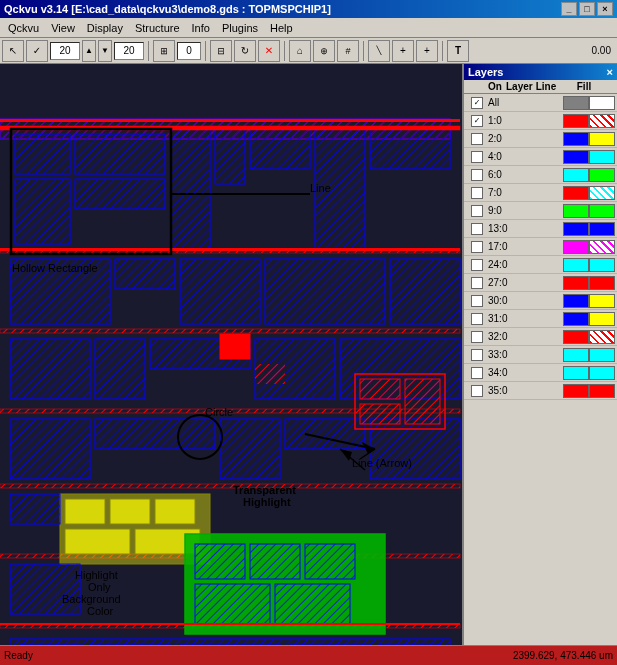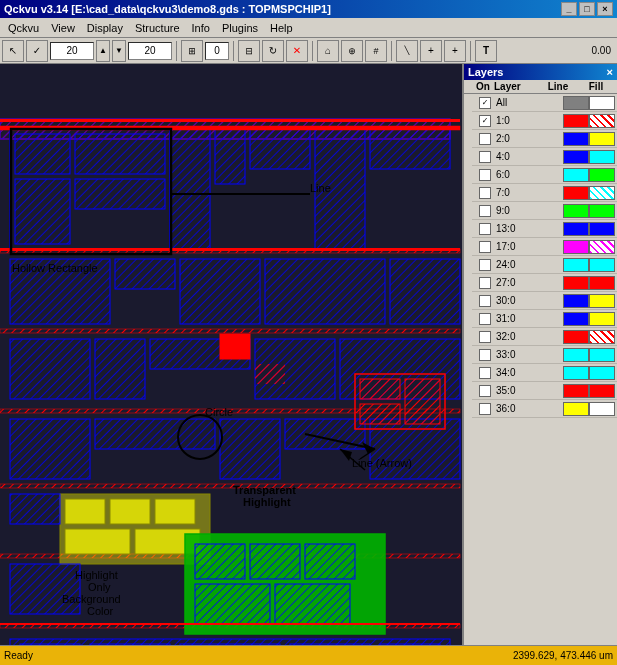--- a/index.html
+++ b/index.html
@@ -51,21 +51,21 @@
       flex-wrap: nowrap;
       overflow: hidden;
     }
     .toolbar-btn {
       width: 22px; height: 22px; background: #d4d0c8;
       border: 1px solid #808080;
       display: flex; align-items: center; justify-content: center;
       cursor: pointer; font-size: 10px;
     }
     .toolbar-input {
-      width: 44px; height: 18px; border: 1px inset #808080;
+      width: 30px; height: 18px; border: 1px inset #808080;
       background: white; font-size: 10px; text-align: center;
     }
     .toolbar-sep { width: 1px; height: 20px; background: #808080; margin: 0 2px; }
 
     
     #main {
       display: flex;
       height: calc(665px - 18px - 20px - 26px - 20px);
     }
 
@@ -96,46 +96,46 @@
       padding: 0 4px;
       font-size: 11px;
       font-weight: bold;
     }
     #layers-header {
       display: flex;
       background: #d4d0c8;
       border-bottom: 1px solid #808080;
       font-size: 10px;
       font-weight: bold;
-      padding: 1px 8px;
+      padding: 1px 20px;
     }
     .lh-on { width: 22px; text-align: center; }
     .lh-layer { flex: 1; }
     .lh-line { width: 26px; text-align: center; }
     .lh-fill { width: 26px; text-align: center; margin-left: 12px; }
 
-    #layers-list { overflow-y: auto; flex: 1; padding-left: 8px; }
+    #layers-list { overflow-y: auto; flex: 1; }
     .layer-row {
       display: flex;
       align-items: center;
       height: 18px;
       border-bottom: 1px solid #b8b4ac;
       padding: 0 2px;
       font-size: 10px;
     }
     .layer-on { width: 22px; display: flex; justify-content: center; }
     .layer-name { flex: 1; }
     .layer-line { width: 26px; height: 14px; border: 1px solid #666; }
     .layer-fill { width: 26px; height: 14px; border: 1px solid #666; }
     .checkbox { width: 12px; height: 12px; border: 1px solid #666; background: white; display: flex; align-items: center; justify-content: center; font-size: 8px; }
     .checked::after { content: '✓'; color: black; font-size: 8px; }
 
     
     #statusbar {
-      background: #eab308;
+      background: #b91c1c;
       height: 20px;
       display: flex;
       align-items: center;
       padding: 0 4px;
       border-top: 1px solid #808080;
       font-size: 10px;
       justify-content: space-between;
     }
 
     
@@ -473,28 +473,20 @@
           <div class="layer-fill" style="background: rgb(0, 255, 255);"></div>
         </div>
         <div class="layer-row">
           <div class="layer-on">
             <div class="checkbox"></div>
           </div>
           <div class="layer-name">35:0</div>
           <div class="layer-line" style="background: rgb(255, 0, 0);"></div>
           <div class="layer-fill" style="background: rgb(255, 0, 0);"></div>
         </div>
-        <div class="layer-row">
-          <div class="layer-on">
-            <div class="checkbox"></div>
-          </div>
-          <div class="layer-name">36:0</div>
-          <div class="layer-line" style="background: rgb(255, 255, 0);"></div>
-          <div class="layer-fill" style="background: white;"></div>
-        </div>
       </div>
   </div>
 </div>
 
 <div id="statusbar">
   <span>Ready</span>
   <span>2399.629, 473.446 um</span>
 </div>
 
 </body></html>

